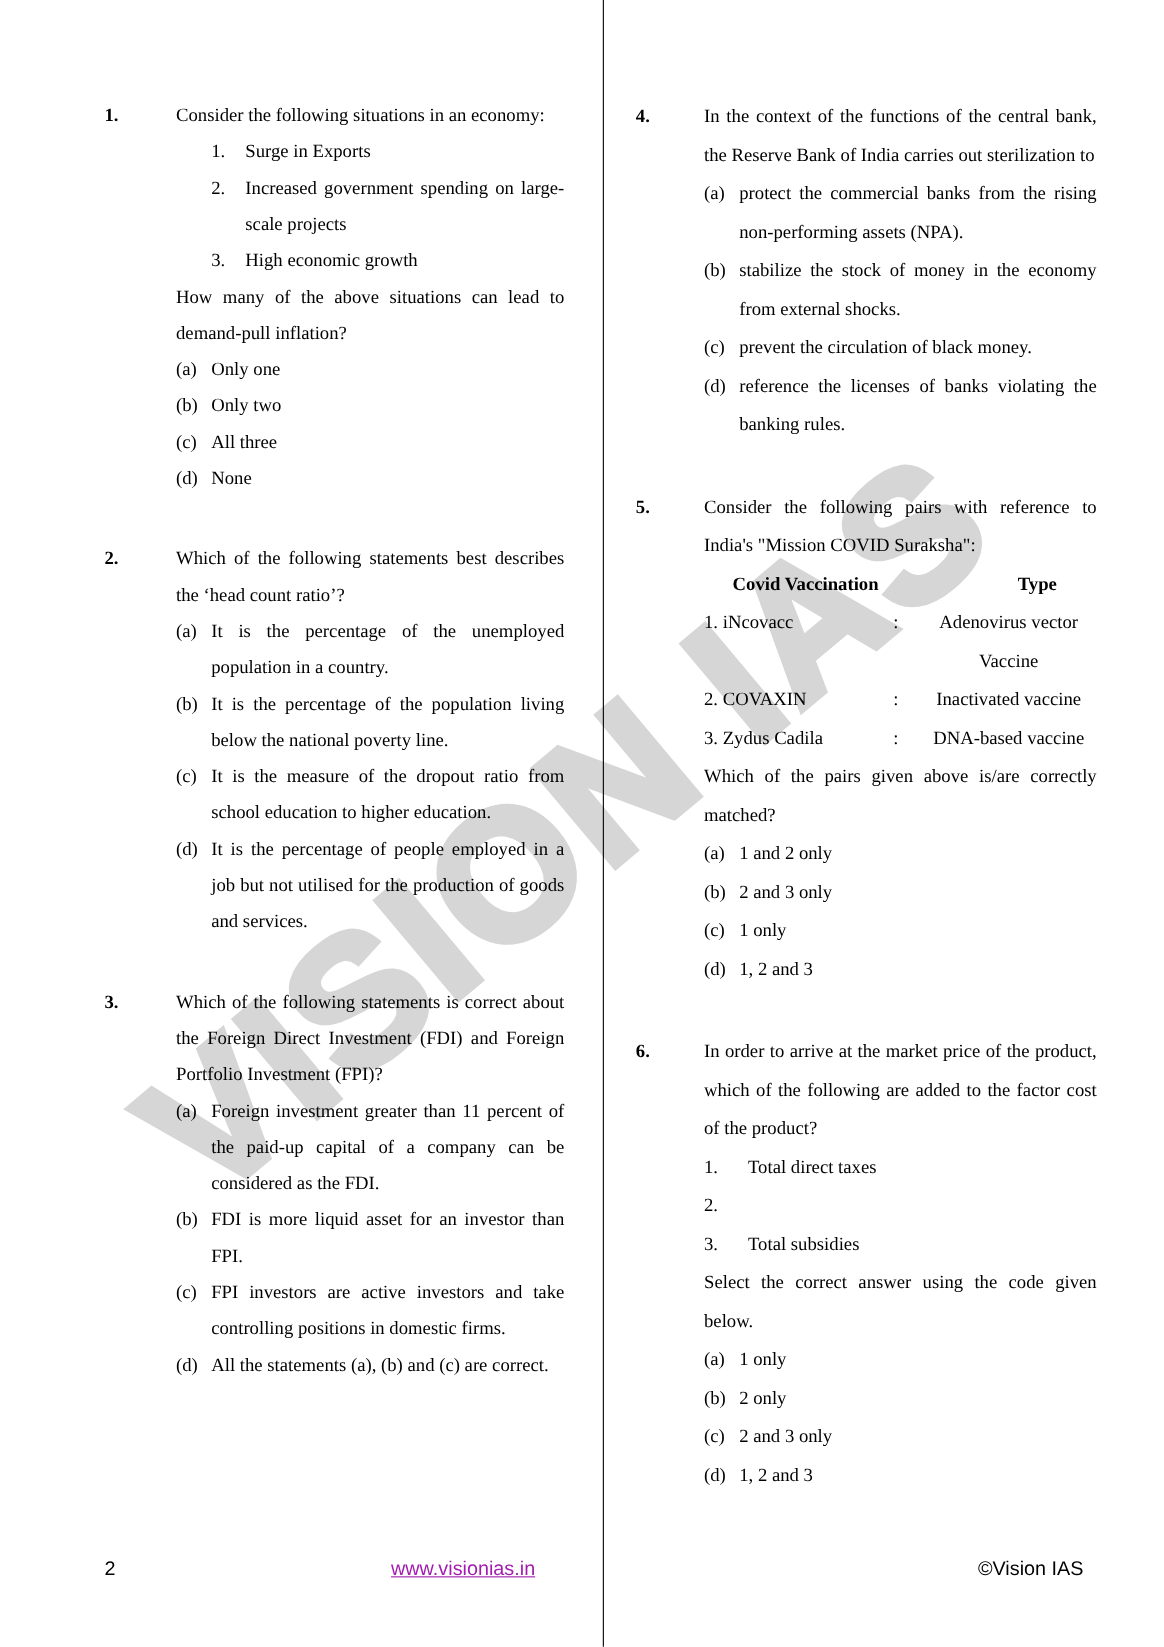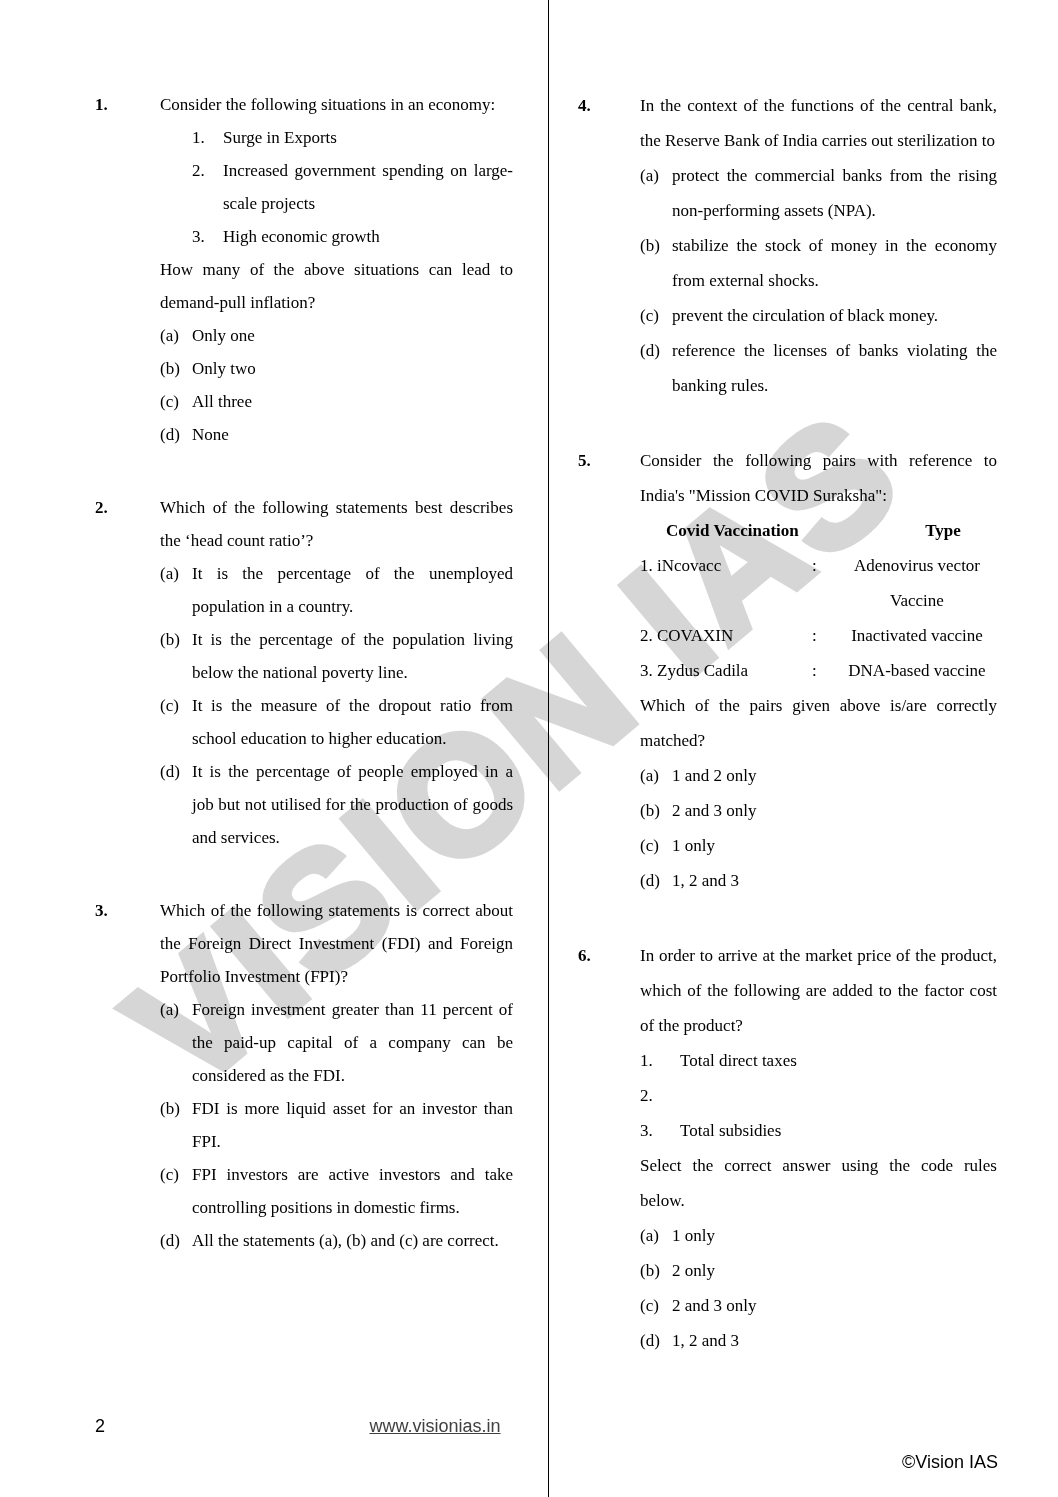--- a/index.html
+++ b/index.html
@@ -39,22 +39,22 @@
   .trow{display:flex;}
   .tc1{width:172px;flex-shrink:0;}
   .tcolon{width:25px;flex-shrink:0;}
   .tc2{flex:1;text-align:center;}
   .t-head .tc1,.t-head .tc2{font-weight:bold;margin-left:26px;}
   .footer-item{
     position:absolute;top:1412px;z-index:3;
     font-family:"Liberation Sans", sans-serif;font-size:18px;line-height:28px;
   }
   .footer-pagenum{left:95px;}
-  .footer-link{left:435px;transform:translateX(-50%);color:#404040;text-decoration:underline;cursor:pointer;}
-  .footer-copy{right:60px;margin-top:36px;}
+  .footer-link{left:421px;transform:translateX(-50%);color:#a21caf;text-decoration:underline;cursor:pointer;}
+  .footer-copy{right:73px;}
 </style>
 </head>
 <body>
 
 <div class="watermark">VISION IAS</div>
 <div class="divider"></div>
 
 <div class="col col-left">
 
   <div class="q">
@@ -234,21 +234,21 @@
           <span class="ltext">Total direct taxes</span>
         </div>
         <div class="litem">
           <span class="lnum">2.</span>
         </div>
         <div class="litem">
           <span class="lnum">3.</span>
           <span class="ltext">Total subsidies</span>
         </div>
       </div>
-      <p class="qtext">Select the correct answer using the code rules below.</p>
+      <p class="qtext">Select the correct answer using the code given below.</p>
       <div>
         <div class="opt">
           <span class="olabel">(a)</span>
           <span class="otext">1 only</span>
         </div>
         <div class="opt">
           <span class="olabel">(b)</span>
           <span class="otext">2 only</span>
         </div>
         <div class="opt">

